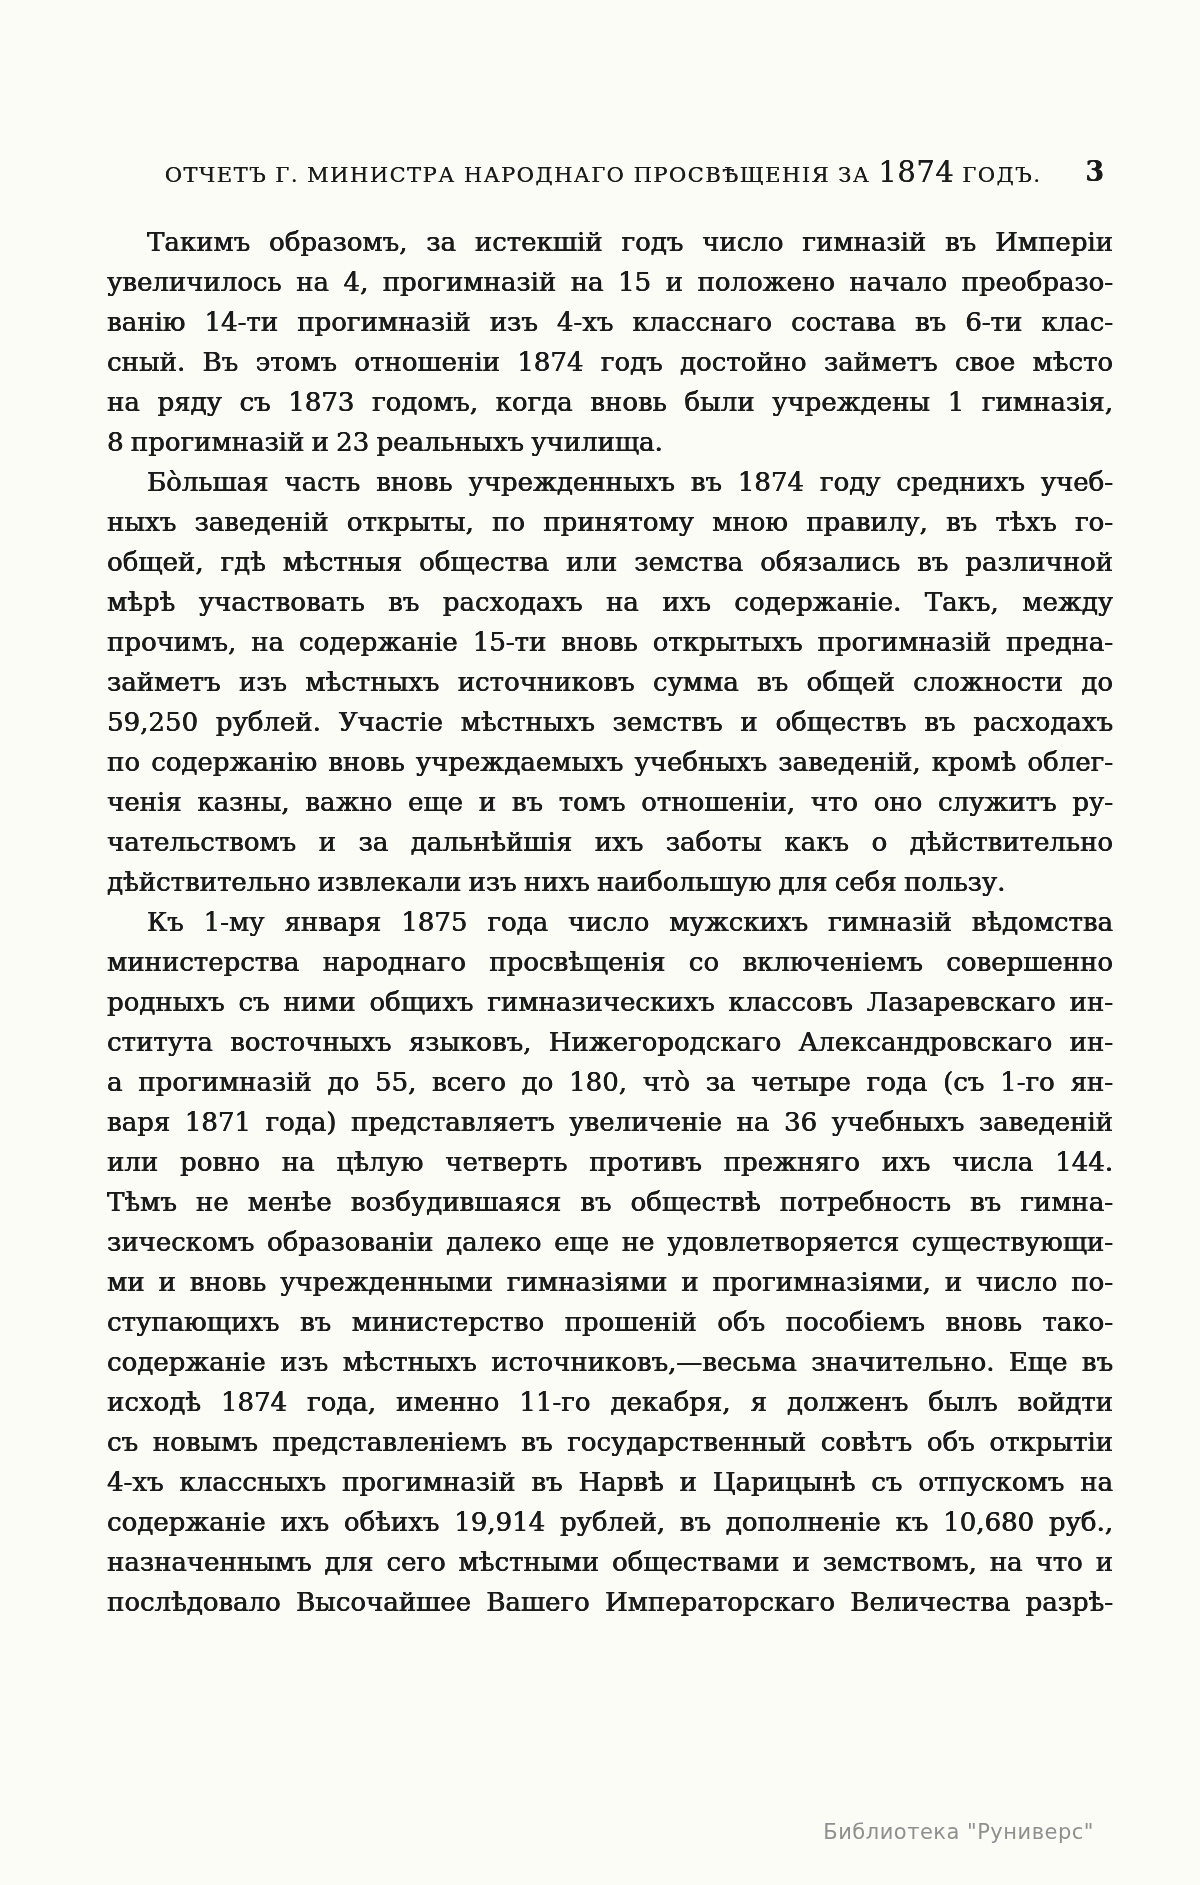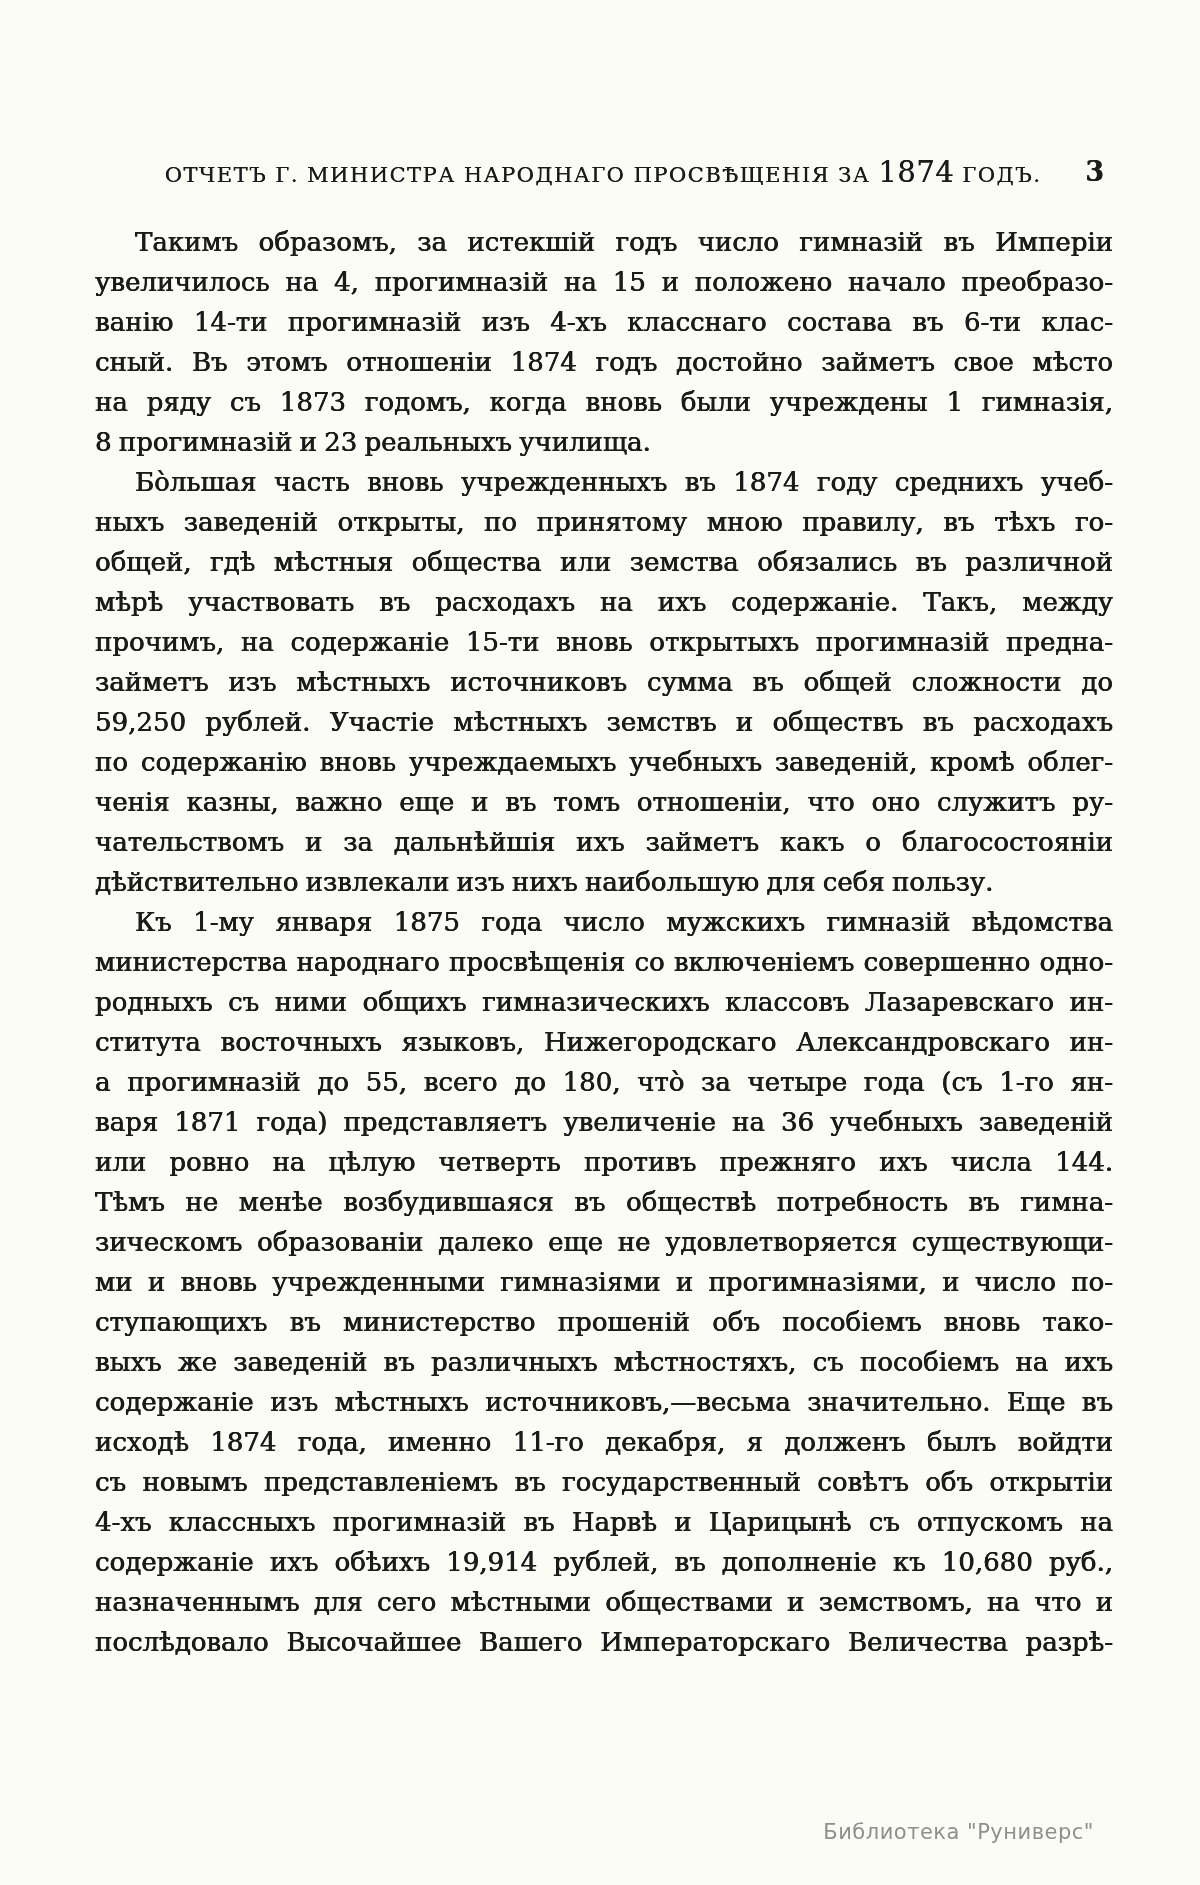--- a/index.html
+++ b/index.html
@@ -32,20 +32,21 @@
     position:absolute; left:95px; top:222px; width:1018px;
     font-size:26px; line-height:40px;
     word-spacing:-1px;
     text-shadow:0.45px 0 0 currentColor, -0.2px 0 0 currentColor;
   }
   .line {
     height:40px; overflow:hidden;
     text-align:justify;
     text-align-last:justify;
     text-justify:inter-word;
+    margin-left:12px;
   }
   .line.first { text-indent:40px; }
   .line.lastline { text-align-last:left; }
   .watermark {
     position:absolute; top:1820px; right:106px;
     font-family:"DejaVu Sans","Liberation Sans",sans-serif;
     font-size:21px; letter-spacing:0.5px;
     color:#8f8f8f;
   }
 </style>
@@ -70,36 +71,35 @@
       <div>
         <div class="line first">Бо̀льшая часть вновь учрежденныхъ въ 1874 году среднихъ учеб-</div>
         <div class="line">ныхъ заведеній открыты, по принятому мною правилу, въ тѣхъ го-</div>
         <div class="line">общей, гдѣ мѣстныя общества или земства обязались въ различной</div>
         <div class="line">мѣрѣ участвовать въ расходахъ на ихъ содержаніе. Такъ, между</div>
         <div class="line">прочимъ, на содержаніе 15-ти вновь открытыхъ прогимназій предна-</div>
         <div class="line">займетъ изъ мѣстныхъ источниковъ сумма въ общей сложности до</div>
         <div class="line">59,250 рублей. Участіе мѣстныхъ земствъ и обществъ въ расходахъ</div>
         <div class="line">по содержанію вновь учреждаемыхъ учебныхъ заведеній, кромѣ облег-</div>
         <div class="line">ченія казны, важно еще и въ томъ отношеніи, что оно служитъ ру-</div>
-        <div class="line">чательствомъ и за дальнѣйшія ихъ займетъ какъ о благосостояніи</div>
+        <div class="line">чательствомъ и за дальнѣйшія ихъ заботы какъ о дѣйствительно</div>
         <div class="line lastline">дѣйствительно извлекали изъ нихъ наибольшую для себя пользу.</div>
       </div>
       <div>
         <div class="line first">Къ 1-му января 1875 года число мужскихъ гимназій вѣдомства</div>
         <div class="line">министерства народнаго просвѣщенія со включеніемъ совершенно одно-</div>
         <div class="line">родныхъ съ ними общихъ гимназическихъ классовъ Лазаревскаго ин-</div>
         <div class="line">ститута восточныхъ языковъ, Нижегородскаго Александровскаго ин-</div>
         <div class="line">а прогимназій до 55, всего до 180, что̀ за четыре года (съ 1-го ян-</div>
         <div class="line">варя 1871 года) представляетъ увеличеніе на 36 учебныхъ заведеній</div>
         <div class="line">или ровно на цѣлую четверть противъ прежняго ихъ числа 144.</div>
         <div class="line">Тѣмъ не менѣе возбудившаяся въ обществѣ потребность въ гимна-</div>
         <div class="line">зическомъ образованіи далеко еще не удовлетворяется существующи-</div>
         <div class="line">ми и вновь учрежденными гимназіями и прогимназіями, и число по-</div>
         <div class="line">ступающихъ въ министерство прошеній объ пособіемъ вновь тако-</div>
-        <div class="line">выхъ же заведеній въ различныхъ мѣстностяхъ, съ пособіемъ на ихъ</div>
         <div class="line">содержаніе изъ мѣстныхъ источниковъ,—весьма значительно. Еще въ</div>
         <div class="line">исходѣ 1874 года, именно 11-го декабря, я долженъ былъ войдти</div>
         <div class="line">съ новымъ представленіемъ въ государственный совѣтъ объ открытіи</div>
         <div class="line">4-хъ классныхъ прогимназій въ Нарвѣ и Царицынѣ съ отпускомъ на</div>
         <div class="line">содержаніе ихъ обѣихъ 19,914 рублей, въ дополненіе къ 10,680 руб.,</div>
         <div class="line">назначеннымъ для сего мѣстными обществами и земствомъ, на что и</div>
         <div class="line">послѣдовало Высочайшее Вашего Императорскаго Величества разрѣ-</div>
       </div>
     </div>
 

